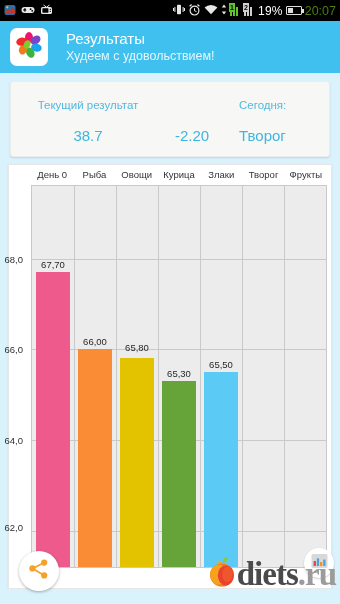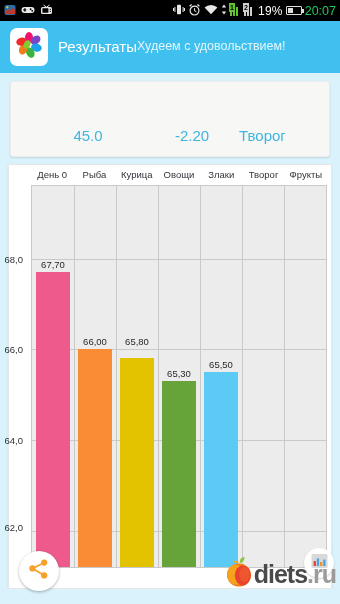--- a/index.html
+++ b/index.html
@@ -23,21 +23,21 @@
     background: #000000;
     display: flex; align-items: center;
     padding: 0 4px;
     color: #ffffff;
   }
   .sb-left { display: flex; align-items: center; gap: 5px; }
   .sb-right { display: flex; align-items: center; gap: 3px; margin-left: auto; }
   .sb-ico { font-size: 11px; line-height: 11px; color: #e8e8e8; }
   .sb-ico.app1 { font-size: 12px; }
   .sb-txt { font-size: 12px; color: #ffffff; letter-spacing: 0.2px; }
-  .sb-time { font-size: 12.5px; color: #22c55e; }
+  .sb-time { font-size: 12.5px; color: #4d7c0f; }
   .sig { display: inline-flex; align-items: flex-end; gap: 1px; height: 11px; position: relative; }
   .sig i { display: block; width: 2px; background: #5ec52e; }
   .sig i:nth-child(1){height:3px}
   .sig i:nth-child(2){height:5px}
   .sig i:nth-child(3){height:7px}
   .sig i:nth-child(4){height:9px}
   .simbadge {
     position: absolute; left: -1px; top: -2px;
     font-size: 7px; line-height: 7px; padding: 1px 1px;
     background: #5ec52e; color: #000; font-weight: bold;
@@ -60,21 +60,21 @@
     width: 340px; height: 52px;
     background: #3fc0ee;
     display: flex; align-items: center;
     padding: 0 10px;
   }
   .applogo {
     width: 38px; height: 38px; border-radius: 7px; background: #ffffff;
     display: flex; align-items: center; justify-content: center;
     flex: 0 0 auto;
   }
-  .apptext { margin-left: 10px; display: flex; flex-direction: row; justify-content: center; }
+  .apptext { margin-left: 18px; display: flex; flex-direction: column; justify-content: center; }
   .apptitle { font-size: 15px; color: #ffffff; line-height: 18px; }
   .appsub { font-size: 12.5px; color: #e3f6fd; line-height: 16px; }
 
   
   .card {
     position: absolute; top: 81px; left: 10px;
     width: 320px; height: 76px;
     background: #f7f7f5;
     border: 1px solid #ececec;
     border-radius: 3px;
@@ -159,22 +159,22 @@
     background: #ffffff;
     box-shadow: 0 1px 3px rgba(0,0,0,0.3);
     display: flex; align-items: center; justify-content: center;
     z-index: 7;
   }
   .brand {
     position: absolute; right: 4px; top: 556px;
     display: flex; align-items: center; z-index: 6;
   }
   .brandtxt {
-    font-size: 25px; font-weight: bold; color: #4a4a4a;
-    letter-spacing: -1px; line-height: 28px;
+    font-size: 33px; font-weight: bold; color: #4a4a4a;
+    letter-spacing: -1px; line-height: 28px; font-family: Liberation Serif, serif;
   }
   .brandtxt .ru { color: #9b9b9b; }
   .chartbtn {
     position: absolute; right: 6px; top: 548px;
     width: 30px; height: 30px; border-radius: 50%;
     background: #ffffff;
     display: flex; align-items: center; justify-content: center;
     box-shadow: 0 1px 2px rgba(0,0,0,0.2);
     z-index: 5;
   }
@@ -279,33 +279,38 @@
         </svg>
       </span>
     </div>
     <div class="apptext">
       <div class="apptitle">Результаты</div>
       <div class="appsub">Худеем с удовольствием!</div>
     </div>
   </div>
 
   <div class="card">
+    <div class="card-row top">
+      <div class="cc c1">Текущий результат</div>
+      <div class="cc c2"></div>
+      <div class="cc c3">Сегодня:</div>
+    </div>
     <div class="card-row bottom">
-      <div class="cc big c1">45.0</div>
+      <div class="cc big c1">38.7</div>
       <div class="cc big c2">-2.20</div>
       <div class="cc big c3">Творог</div>
     </div>
   </div>
 
   <div class="chart-panel">
     <div class="col-headers" id="colHeaders">
         <div class="ch">День 0</div>
         <div class="ch">Рыба</div>
+        <div class="ch">Овощи</div>
         <div class="ch">Курица</div>
-        <div class="ch">Овощи</div>
         <div class="ch">Злаки</div>
         <div class="ch">Творог</div>
         <div class="ch">Фрукты</div>
       </div>
     <div class="yaxis-area"></div>
     <div class="plot" id="plot">
         <div class="vline" style="left: 42px;"></div>
         <div class="vline" style="left: 84px;"></div>
         <div class="vline" style="left: 126px;"></div>
         <div class="vline" style="left: 168px;"></div>
@@ -317,21 +322,21 @@
         <div class="ylab" style="top: 163.286px;">66,0</div>
         <div class="hline" style="top: 254px;"></div>
         <div class="ylab" style="top: 254px;">64,0</div>
         <div class="hline" style="top: 344.714px;"></div>
         <div class="ylab" style="top: 341px;">62,0</div>
         <div class="bar" style="left: 4.2px; width: 33.6px; top: 86.1786px; height: 294.821px; background: rgb(237, 90, 139);"></div>
         <div class="barlabel" style="left: 21px; top: 73.1786px;">67,70</div>
         <div class="bar" style="left: 46.2px; width: 33.6px; top: 163.286px; height: 217.714px; background: rgb(250, 140, 53);"></div>
         <div class="barlabel" style="left: 63px; top: 150.286px;">66,00</div>
         <div class="bar" style="left: 88.2px; width: 33.6px; top: 172.357px; height: 208.643px; background: rgb(227, 195, 0);"></div>
-        <div class="barlabel" style="left: 105px; top: 150px;">65,80</div>
+        <div class="barlabel" style="left: 105px; top: 156px;">65,80</div>
         <div class="bar" style="left: 130.2px; width: 33.6px; top: 195.036px; height: 185.964px; background: rgb(102, 163, 57);"></div>
         <div class="barlabel" style="left: 147px; top: 182.036px;">65,30</div>
         <div class="bar" style="left: 172.2px; width: 33.6px; top: 185.964px; height: 195.036px; background: rgb(91, 203, 245);"></div>
         <div class="barlabel" style="left: 189px; top: 172.964px;">65,50</div>
       </div>
   </div>
 
   <div class="chartbtn">
     <span>
       <svg width="17" height="16" viewBox="0 0 17 16">

